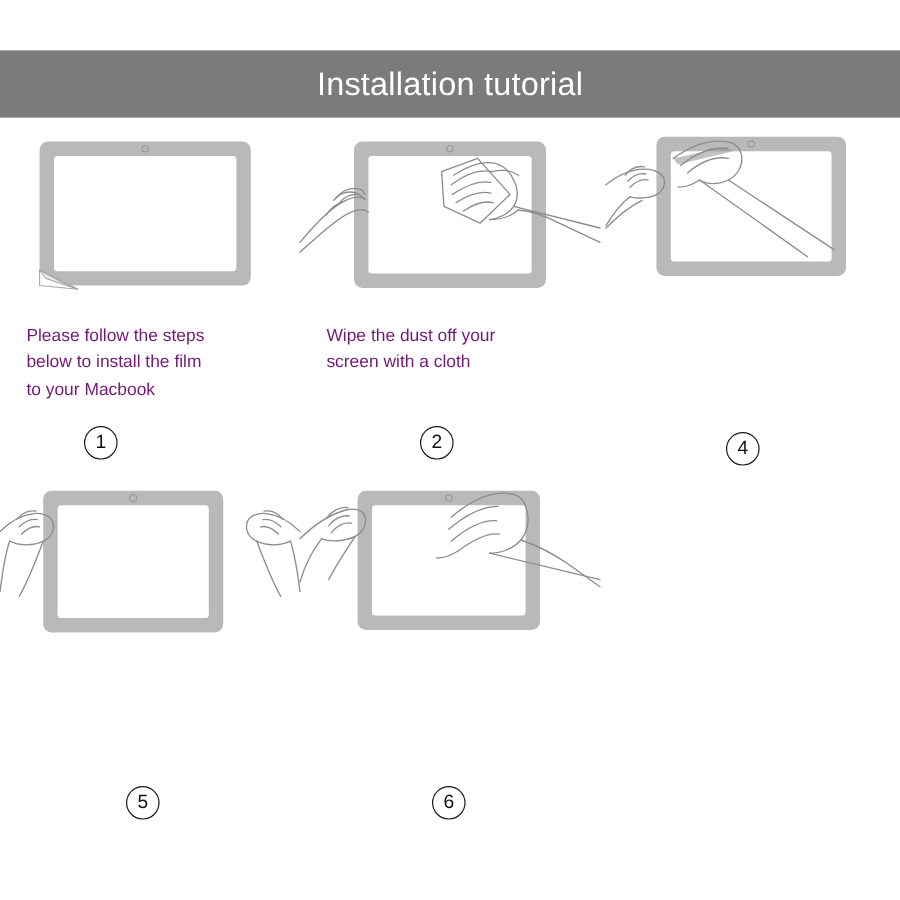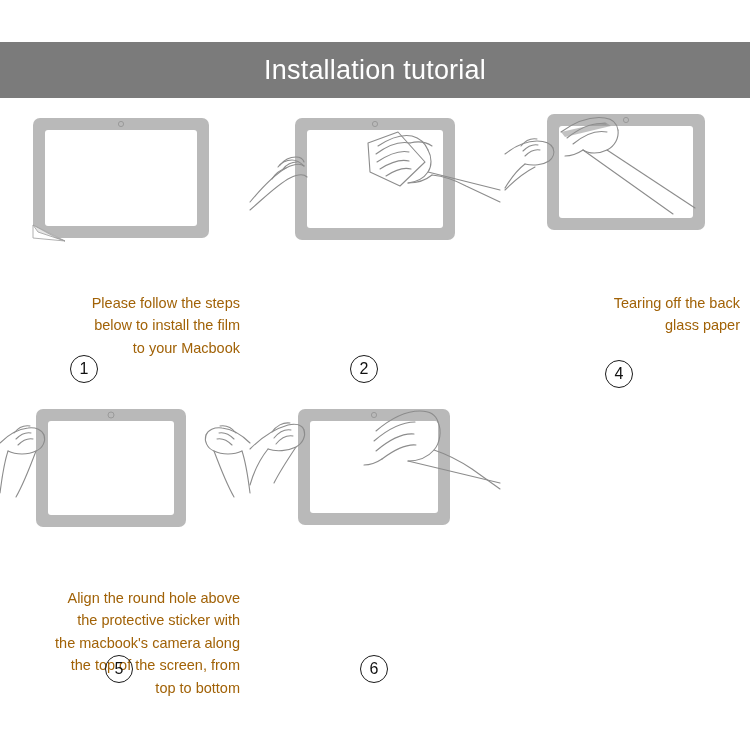--- a/index.html
+++ b/index.html
@@ -69,26 +69,25 @@
     left: 50%;
     top: 0;
     transform: translateX(-50%);
     overflow: visible;
   }
 
   
   .caption {
     font-size: 14.5px;
     line-height: 1.55;
-    color: #a16207;
+    color: #701a75;
     white-space: pre-line;
-    margin-top: 32px;
+    margin-top: 9px;
     padding-left: 12px;
     font-family: "Liberation Sans", sans-serif;
-    text-align: right;
   }
 
   
   .step-number {
     position: absolute;
     left: 50%;
     transform: translateX(-50%);
     width: 28px;
     height: 28px;
     border: 1.3px solid #1a1a1a;
@@ -166,20 +165,22 @@
           <path d="M130 59 C141 52 151 49 159 51"></path>
           <path d="M136 66 C145 60 154 57 161 59"></path>
           <path d="M178 40 C182 47 182 56 178 62 C174 68 166 72 158 73"></path>
           <path d="M158 73 C168 73 176 70 182 65"></path>
           <path d="M178 62 L250 80"></path>
           <path d="M182 65 C192 66 205 70 216 76 L250 92"></path>
           <path d="M160 33 C168 31 176 32 182 36"></path>
         </g>
       </svg>
     </div>
+    <div class="caption">Wipe the dust off your
+screen with a cloth</div>
     <div class="step-number">2</div>
   </div>
 
 
   <div class="step-cell c1 r2">
     <div class="illus">
       <svg width="240" height="140" viewBox="0 0 240 140">
         <rect x="42" y="4" width="158" height="116" rx="7" ry="7" fill="#b9b9b9"></rect>
         <rect x="54" y="16" width="134" height="92" rx="3" ry="3" fill="#ffffff"></rect>
         <circle cx="121" cy="10" r="2.6" fill="none" stroke="#9a9a9a" stroke-width="1"></circle>
@@ -200,22 +201,20 @@
           <path d="M68 34 C80 24 92 20 102 22"></path>
           <path d="M113 20 C114 28 110 36 102 40 C94 44 84 44 78 40"></path>
           <path d="M78 40 L168 104"></path>
           <path d="M102 40 L190 98"></path>
           <path d="M78 40 C72 44 66 46 60 46"></path>
         </g>
 
         <path d="M56 22 L100 12 L106 16 L60 27 Z" fill="#8f8f8f" opacity="0.55"></path>
       </svg>
     </div>
-    <div class="caption">Tearing off the back
-glass paper</div>
     <div class="step-number">4</div>
   </div>
 
   <div class="step-cell c2 r2">
     <div class="illus">
       <svg width="250" height="140" viewBox="0 0 250 140">
         <rect x="36" y="4" width="150" height="118" rx="7" ry="7" fill="#b9b9b9"></rect>
         <rect x="48" y="16" width="126" height="94" rx="3" ry="3" fill="#ffffff"></rect>
         <circle cx="111" cy="10" r="3" fill="none" stroke="#9a9a9a" stroke-width="1"></circle>
 
@@ -233,25 +232,20 @@
           <path d="M250 38 C242 30 232 24 222 23 C214 22 208 25 206 30"></path>
           <path d="M236 28 C232 23 226 20 220 21"></path>
           <path d="M234 34 C229 29 224 27 219 28"></path>
           <path d="M232 40 C227 35 222 33 217 34"></path>
           <path d="M206 30 C204 36 207 43 214 46 C222 50 234 50 242 46"></path>
           <path d="M242 46 C246 58 248 72 250 88"></path>
           <path d="M214 46 C220 62 226 78 234 92"></path>
         </g>
       </svg>
     </div>
-    <div class="caption">Align the round hole above
-the protective sticker with
-the macbook's camera along
-the top of the screen, from
-top to bottom</div>
     <div class="step-number">5</div>
   </div>
 
   <div class="step-cell c3 r2">
     <div class="illus">
       <svg width="250" height="140" viewBox="0 0 250 140">
         <rect x="48" y="4" width="152" height="116" rx="7" ry="7" fill="#b9b9b9"></rect>
         <rect x="60" y="16" width="128" height="92" rx="3" ry="3" fill="#ffffff"></rect>
         <circle cx="124" cy="10" r="2.6" fill="none" stroke="#9a9a9a" stroke-width="1"></circle>
 

